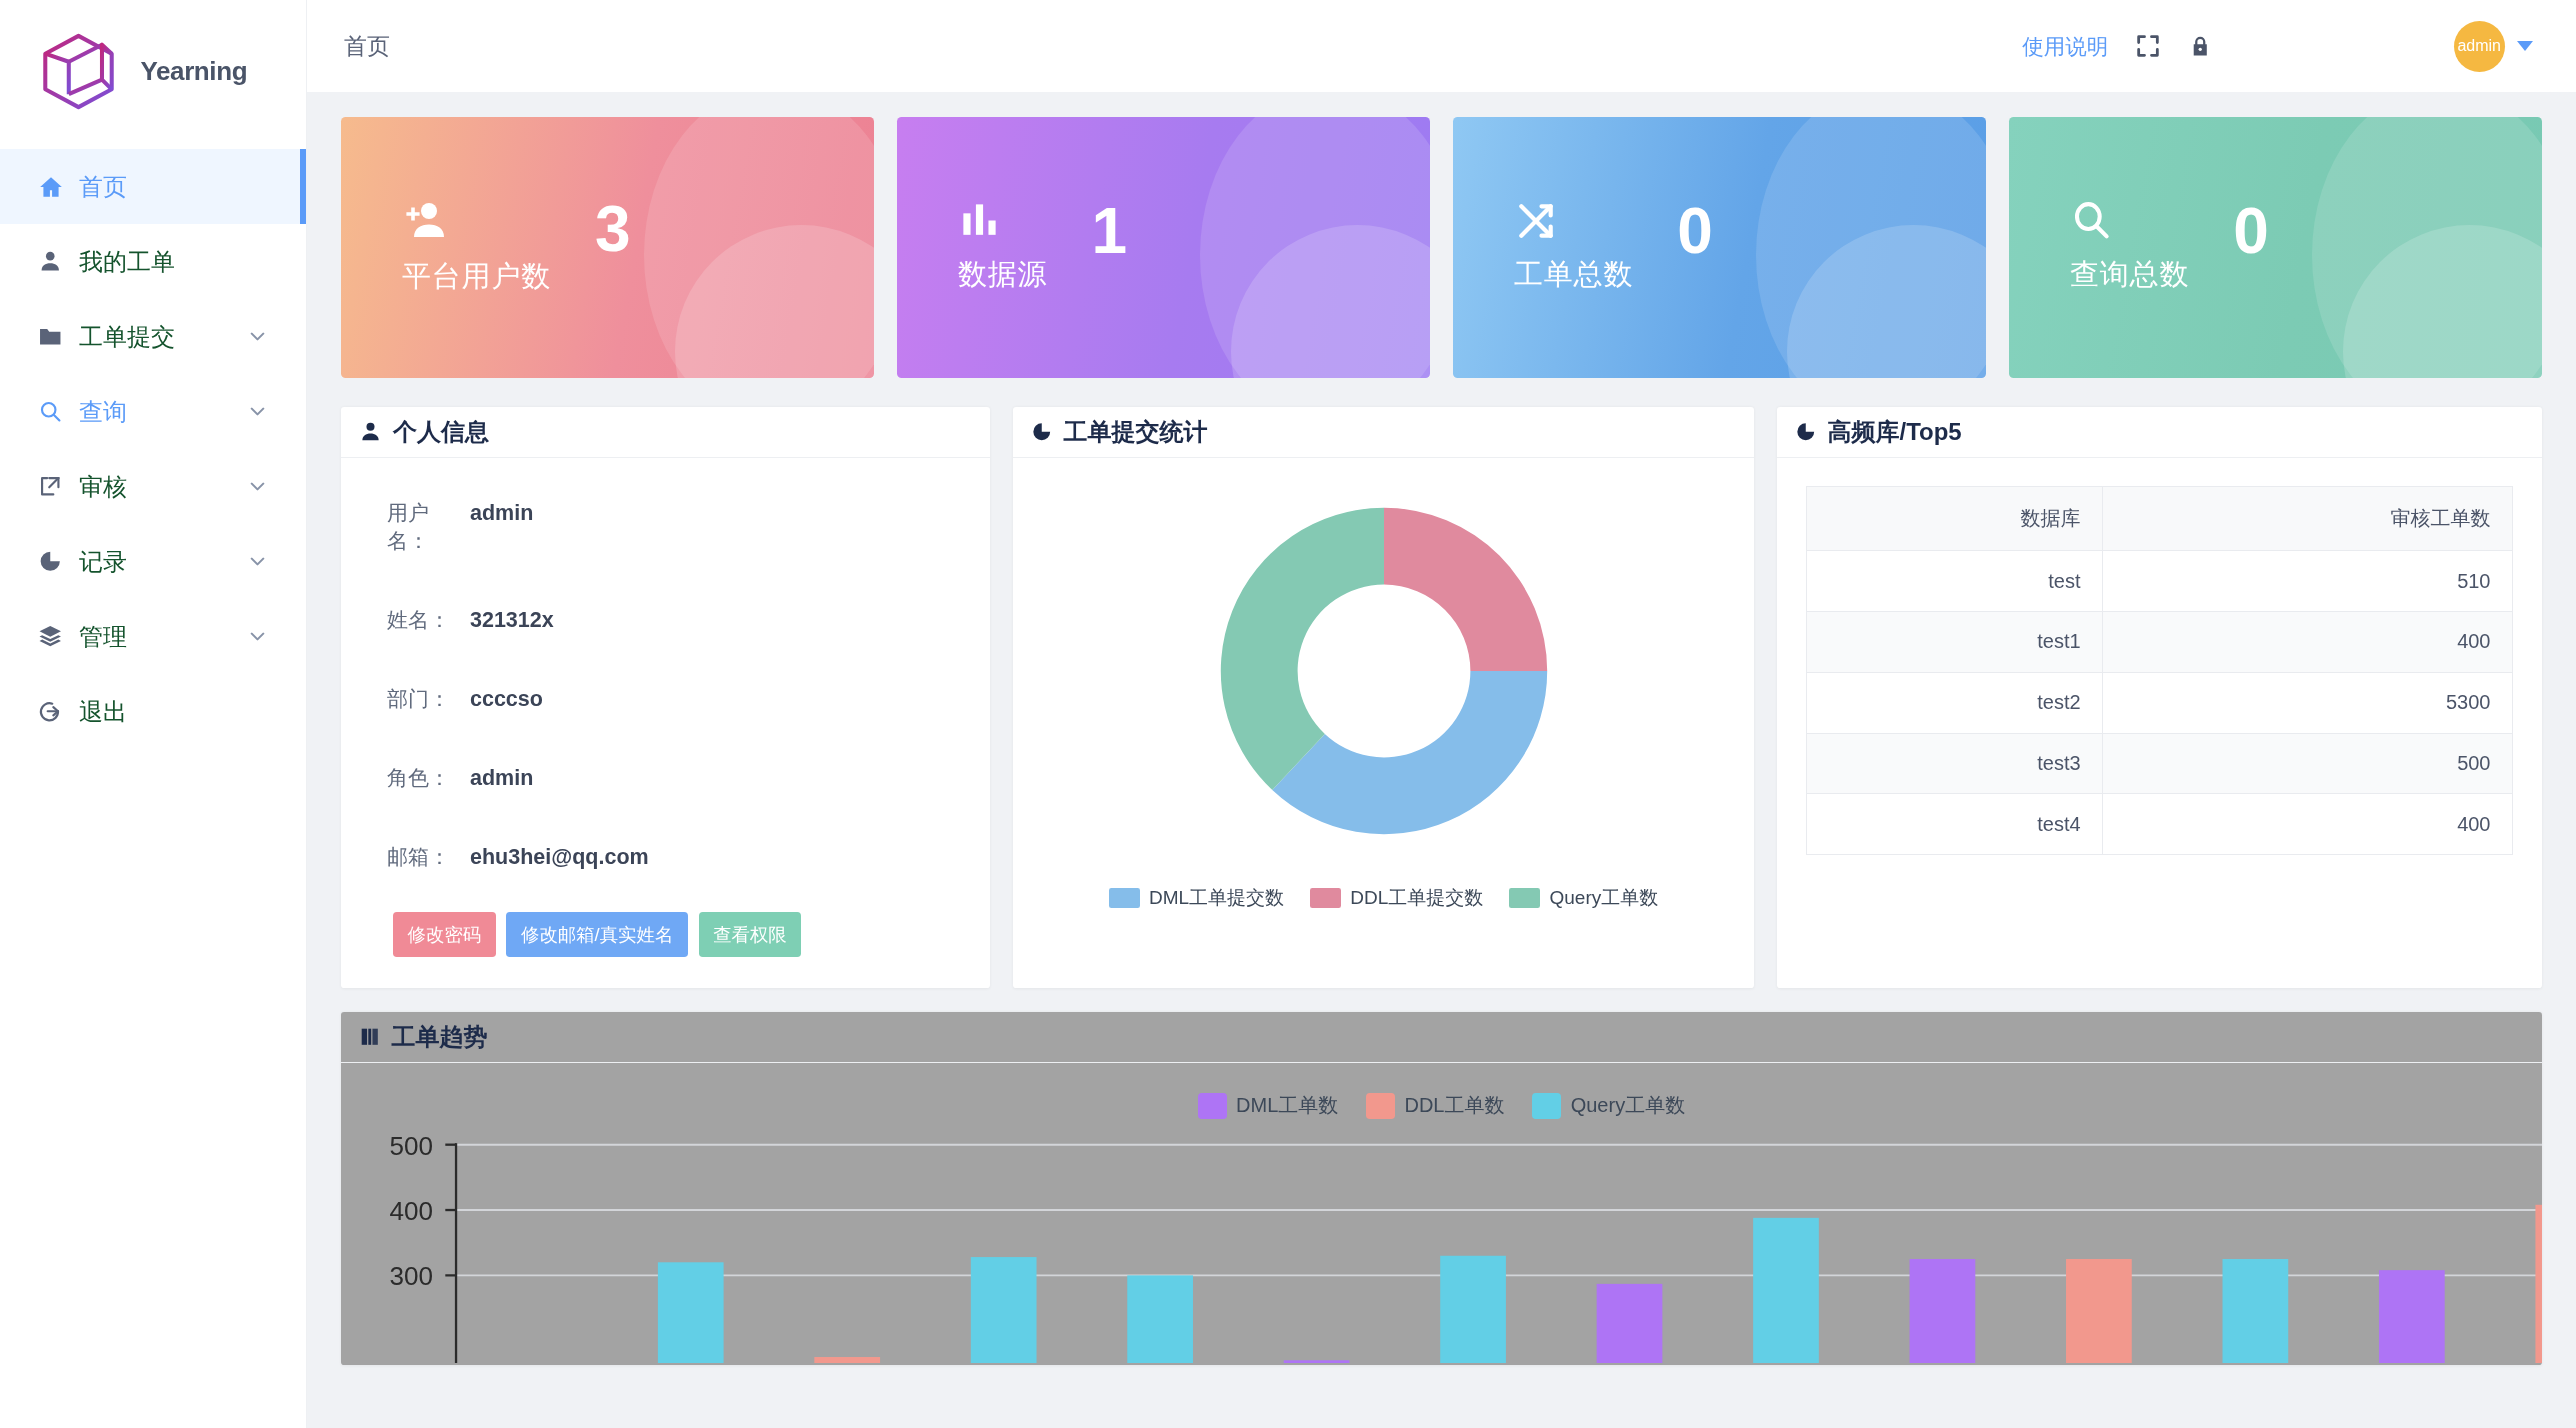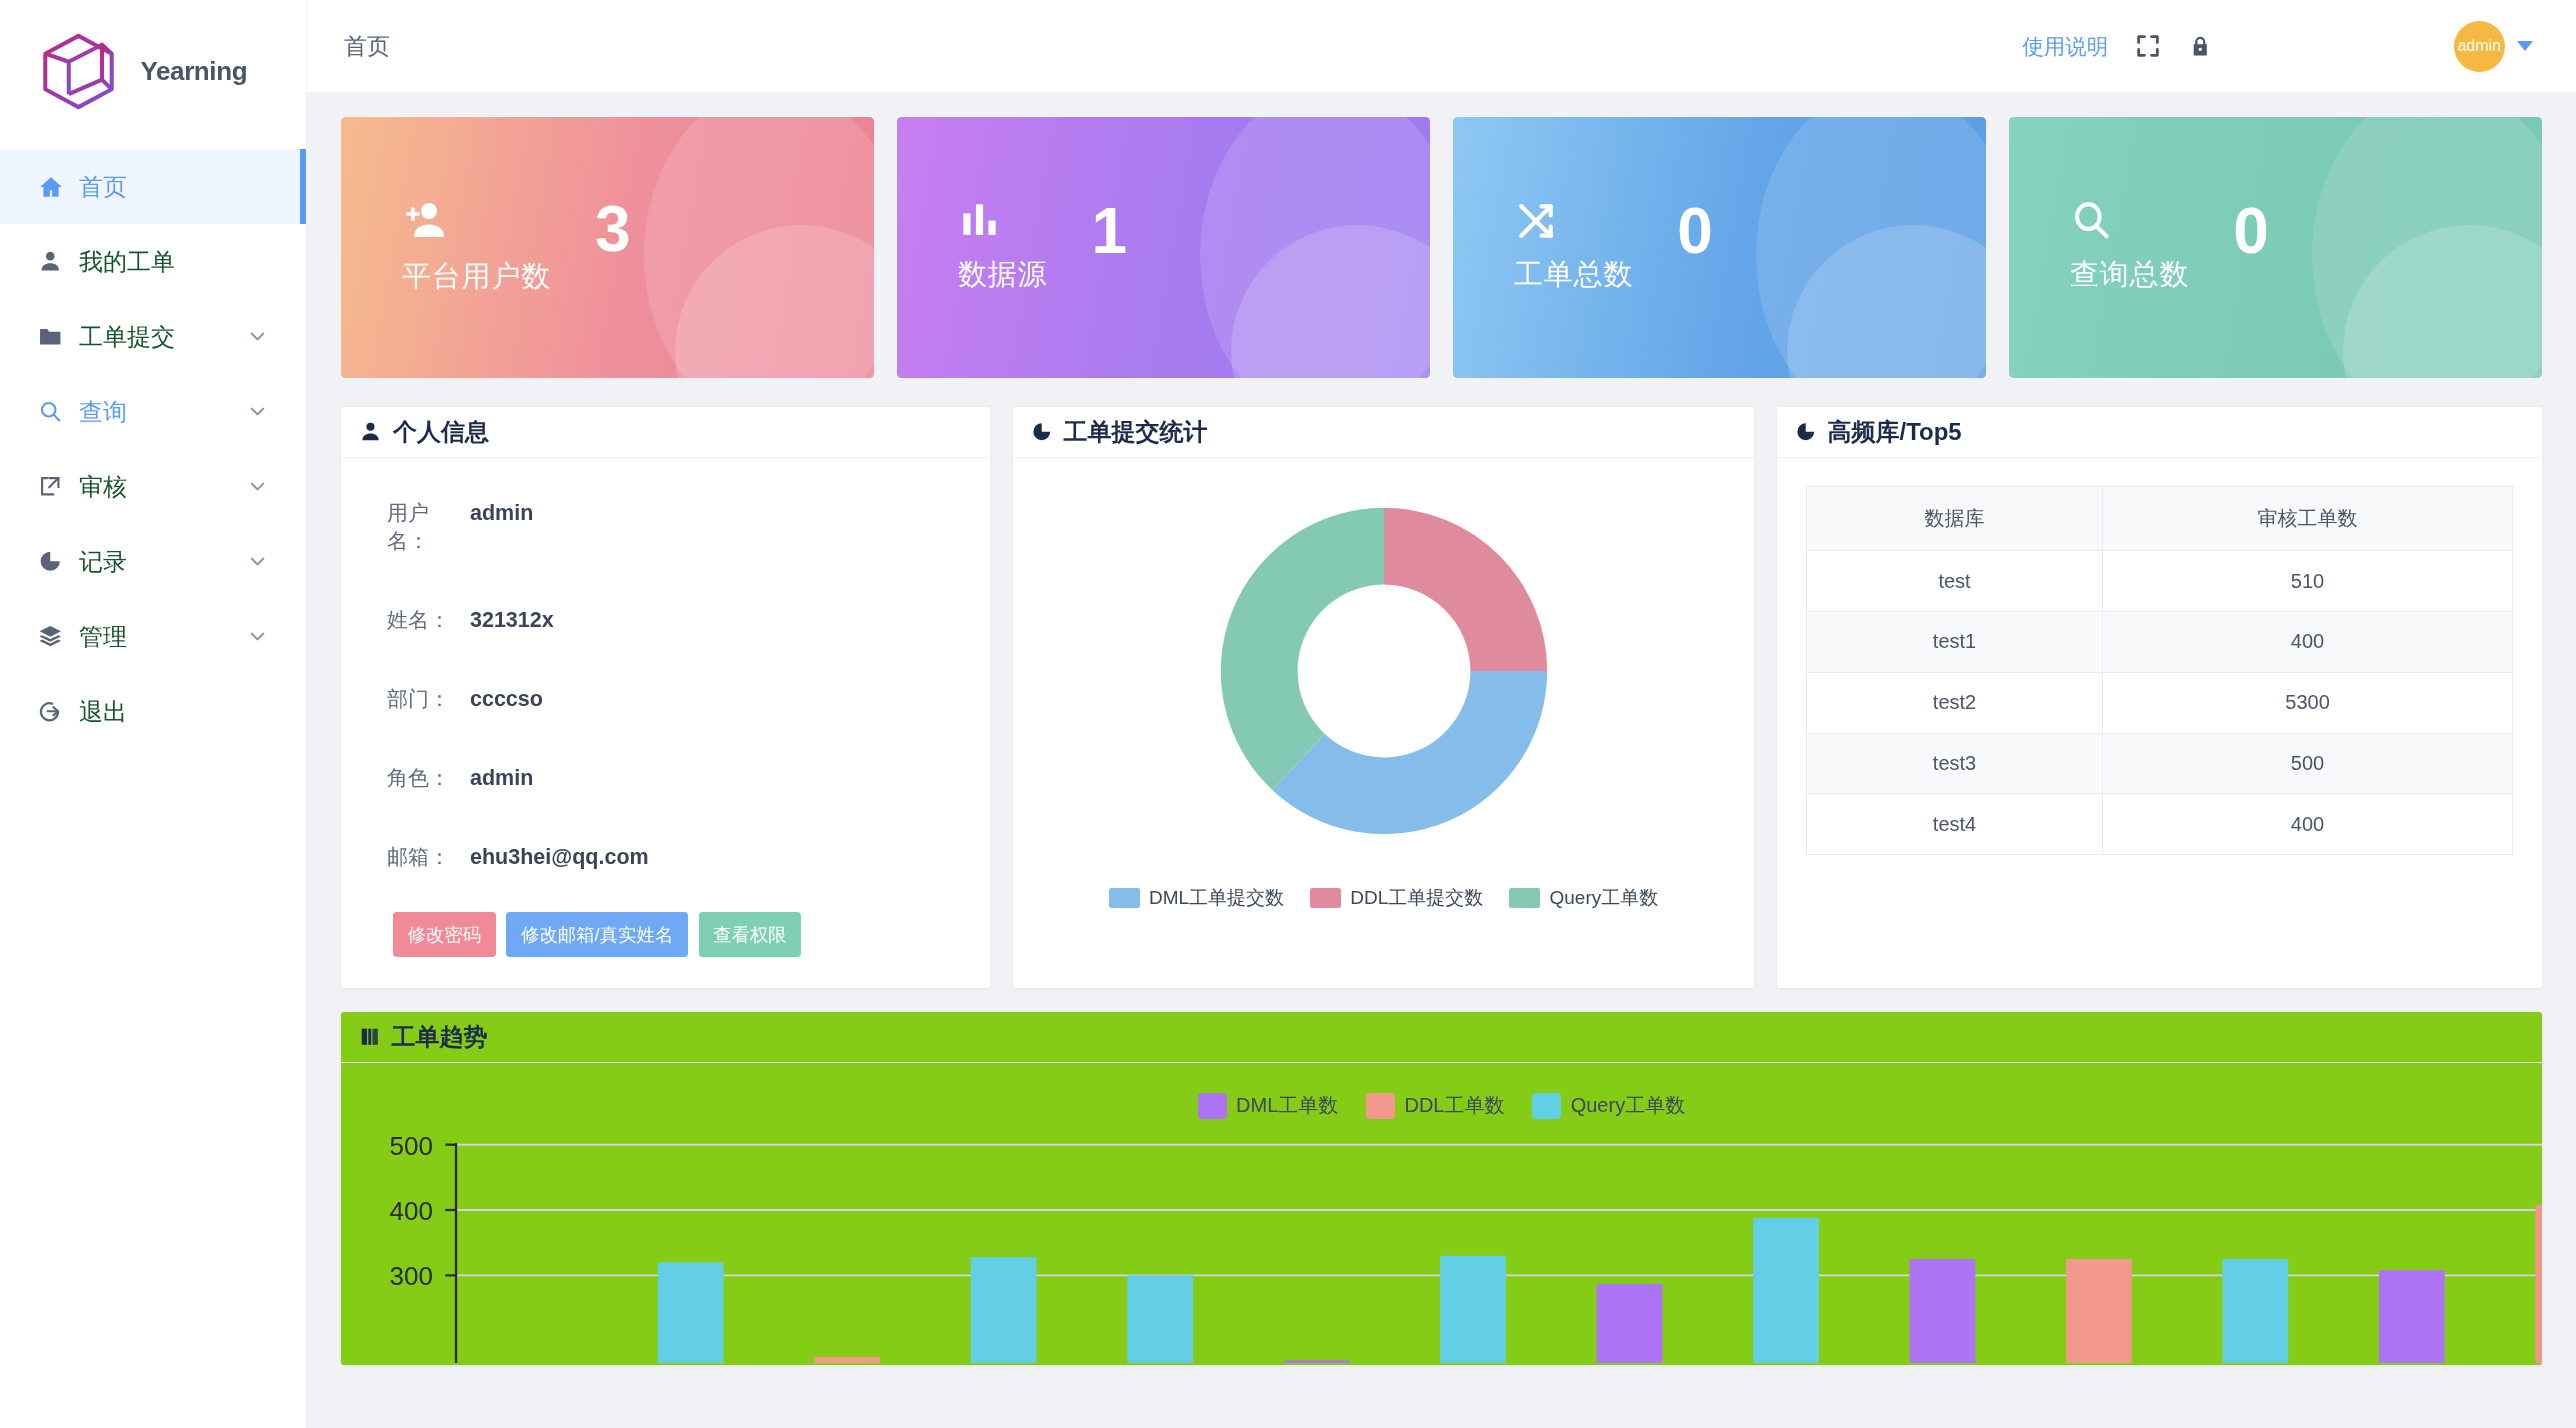--- a/index.html
+++ b/index.html
@@ -104,27 +104,27 @@
   .b-perm { background:#7ecfb4; }
 
   .pie-body { display:flex; flex-direction:column; align-items:center; padding-top:21.5px; }
   .legend { display:flex; gap:26px; align-items:center; margin-top:21.5px; }
   .lg { display:flex; align-items:center; gap:9.2px; font-size:19px; color:#3c4858; }
   .lg .sw { width:31px; height:20px; border-radius:2.3px; }
 
   .top-body { padding:28px 29px 0 29px; }
   table.top5 { width:100%; border-collapse:collapse; border:0.8px solid #e9ebef; }
   table.top5 th, table.top5 td {
-    border:0.8px solid #e9ebef; text-align:center; font-size:20px; padding:18.4px 21.5px; color:#4b5468;
+    border:0.8px solid #e9ebef; text-align:right; font-size:20px; padding:18.4px 21.5px; color:#4b5468;
   }
   table.top5 th { background:#f8f9fa; font-weight:normal; color:#4b5468; }
   table.top5 tr.alt td { background:#f9fafb; }
 
   
-  .trend { background:#84cc16; border-radius:3.1px; margin-top:24.5px; height:353px;
+  .trend { background:#a3a3a3; border-radius:3.1px; margin-top:24.5px; height:353px;
            box-shadow:0 0.8px 3.1px rgba(0,0,0,.055); overflow:hidden; }
   .trend-body { position:relative; height:299px; }
   .tlegend { display:flex; gap:28px; justify-content:center; padding-top:29px; }
   .tlg { display:flex; align-items:center; gap:9.2px; font-size:20px; color:#3c4858; }
   .tlg .sw { width:29px; height:26px; border-radius:3.8px; }
   .chart-area { position:absolute; left:0; right:0; top:74px; bottom:0; }
 </style>
 </head>
 <body>
 

